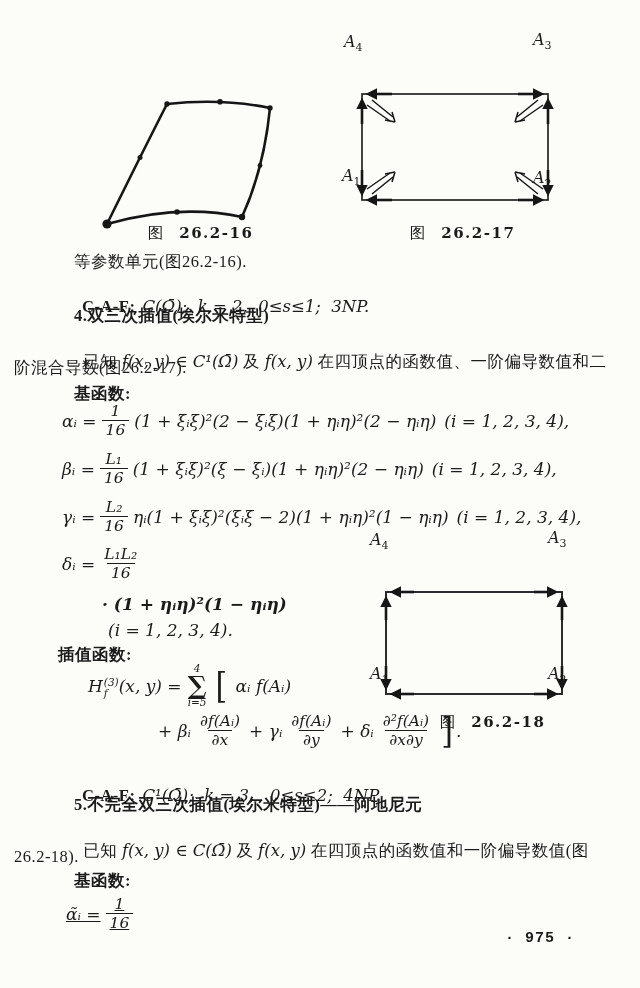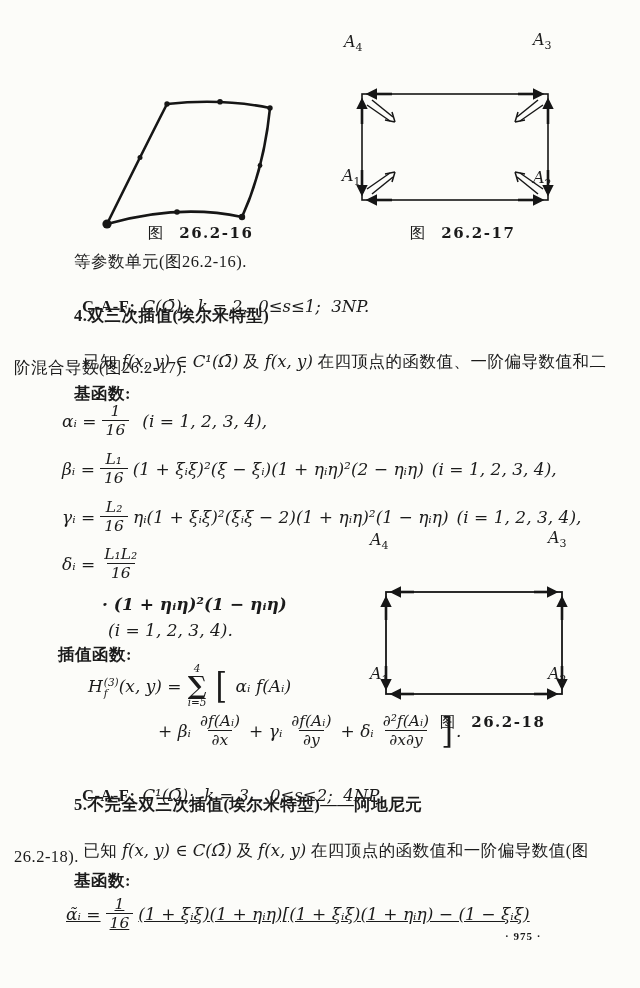--- a/index.html
+++ b/index.html
@@ -20,21 +20,21 @@
   .sum{display:inline-flex;flex-direction:column;align-items:center;line-height:.95;margin:0 6px;font-style:normal;}
   .sum .lim{font-size:10.5px;font-style:italic;}
   .sum .sg{font-size:25px;font-weight:bold;}
   .bracket{font-size:30px;font-style:normal;transform:scaleY(1.2);margin:0 3px;line-height:1;}
   .supsub{display:inline-flex;flex-direction:column;align-items:flex-start;line-height:1;
           font-size:10.5px;margin-left:1px;transform:translateY(2px);}
   .fig-label{font-family:"DejaVu Serif",serif;font-style:italic;font-size:16px;}
   .fig-label sub{font-size:11px;font-style:normal;}
   .caption{font-size:15.5px;letter-spacing:1px;}
   .caption .num{margin-left:15px;letter-spacing:1.5px;font-family:"DejaVu Serif",serif;font-weight:bold;font-size:15px;}
-  .pageno{font-size:11px;font-weight:bold;letter-spacing:1px;font-family:Liberation Serif, serif;}
+  .pageno{font-size:15px;font-weight:bold;letter-spacing:1px;font-family:Liberation Mono, monospace;}
   svg{display:block;}
   .mgap{margin-left:8px;}
 </style>
 </head>
 <body>
 
 <div class="abs" style="left:92px;top:50px;">
   <svg width="200" height="150" viewBox="0 0 200 150">
     <path d="M15,138 Q51,65 75,18 Q129.5,12 178,22 Q172,82.5 150,131 Q87.5,117.5 15,138 Z" fill="none" stroke="#161616" stroke-width="2.6" stroke-linejoin="round"></path>
     <g fill="#161616">
@@ -103,20 +103,21 @@
 <div class="abs cn" style="left:74px;top:332px;">
   <span>已知 </span><span class="math">f(x, y) ∈ C¹(Ω̄)</span><span> 及 </span><span class="math">f(x, y)</span><span> 在四顶点的函数值、一阶偏导数值和二</span>
 </div>
 <div class="abs cn" style="left:14px;top:358px;">阶混合导数(图26.2-17).</div>
 
 <div class="abs cn b" style="left:74px;top:384px;">基函数:</div>
 
 <div class="abs formula" style="left:62px;top:402px;">
   <span>αᵢ =</span>
   <span class="frac"><span class="num">1</span><span class="den">16</span></span>
+  <span>(1 + ξᵢξ)²(2 − ξᵢξ)(1 + ηᵢη)²(2 − ηᵢη)</span>
   <span class="mgap">(i = 1, 2, 3, 4),</span>
 </div>
 
 <div class="abs formula" style="left:62px;top:450px;">
   <span>βᵢ =</span>
   <span class="frac"><span class="num">L₁</span><span class="den">16</span></span>
   <span>(1 + ξᵢξ)²(ξ − ξᵢ)(1 + ηᵢη)²(2 − ηᵢη)</span>
   <span class="mgap">(i = 1, 2, 3, 4),</span>
 </div>
 
@@ -199,16 +200,15 @@
 <div class="abs cn" style="left:74px;top:821px;">
   <span>已知 </span><span class="math">f(x, y) ∈ C(Ω̄)</span><span> 及 </span><span class="math">f(x, y)</span><span> 在四顶点的函数值和一阶偏导数值(图</span>
 </div>
 <div class="abs cn" style="left:14px;top:847px;">26.2-18).</div>
 
 <div class="abs cn b" style="left:74px;top:871px;">基函数:</div>
 
 <div class="abs formula" style="left:66px;top:895px;text-decoration:underline;">
   <span>α̃ᵢ =</span>
   <span class="frac"><span class="num">1</span><span class="den">16</span></span>
-  <span>(1 + ξᵢξ)(1 + ηᵢη)[(1 + ξᵢξ)(1 + ηᵢη) − (1 − ξᵢξ)</span>
 </div>
 
 <div class="abs pageno" style="left:505px;top:930px;">· 975 ·</div>
 
 </body></html>

